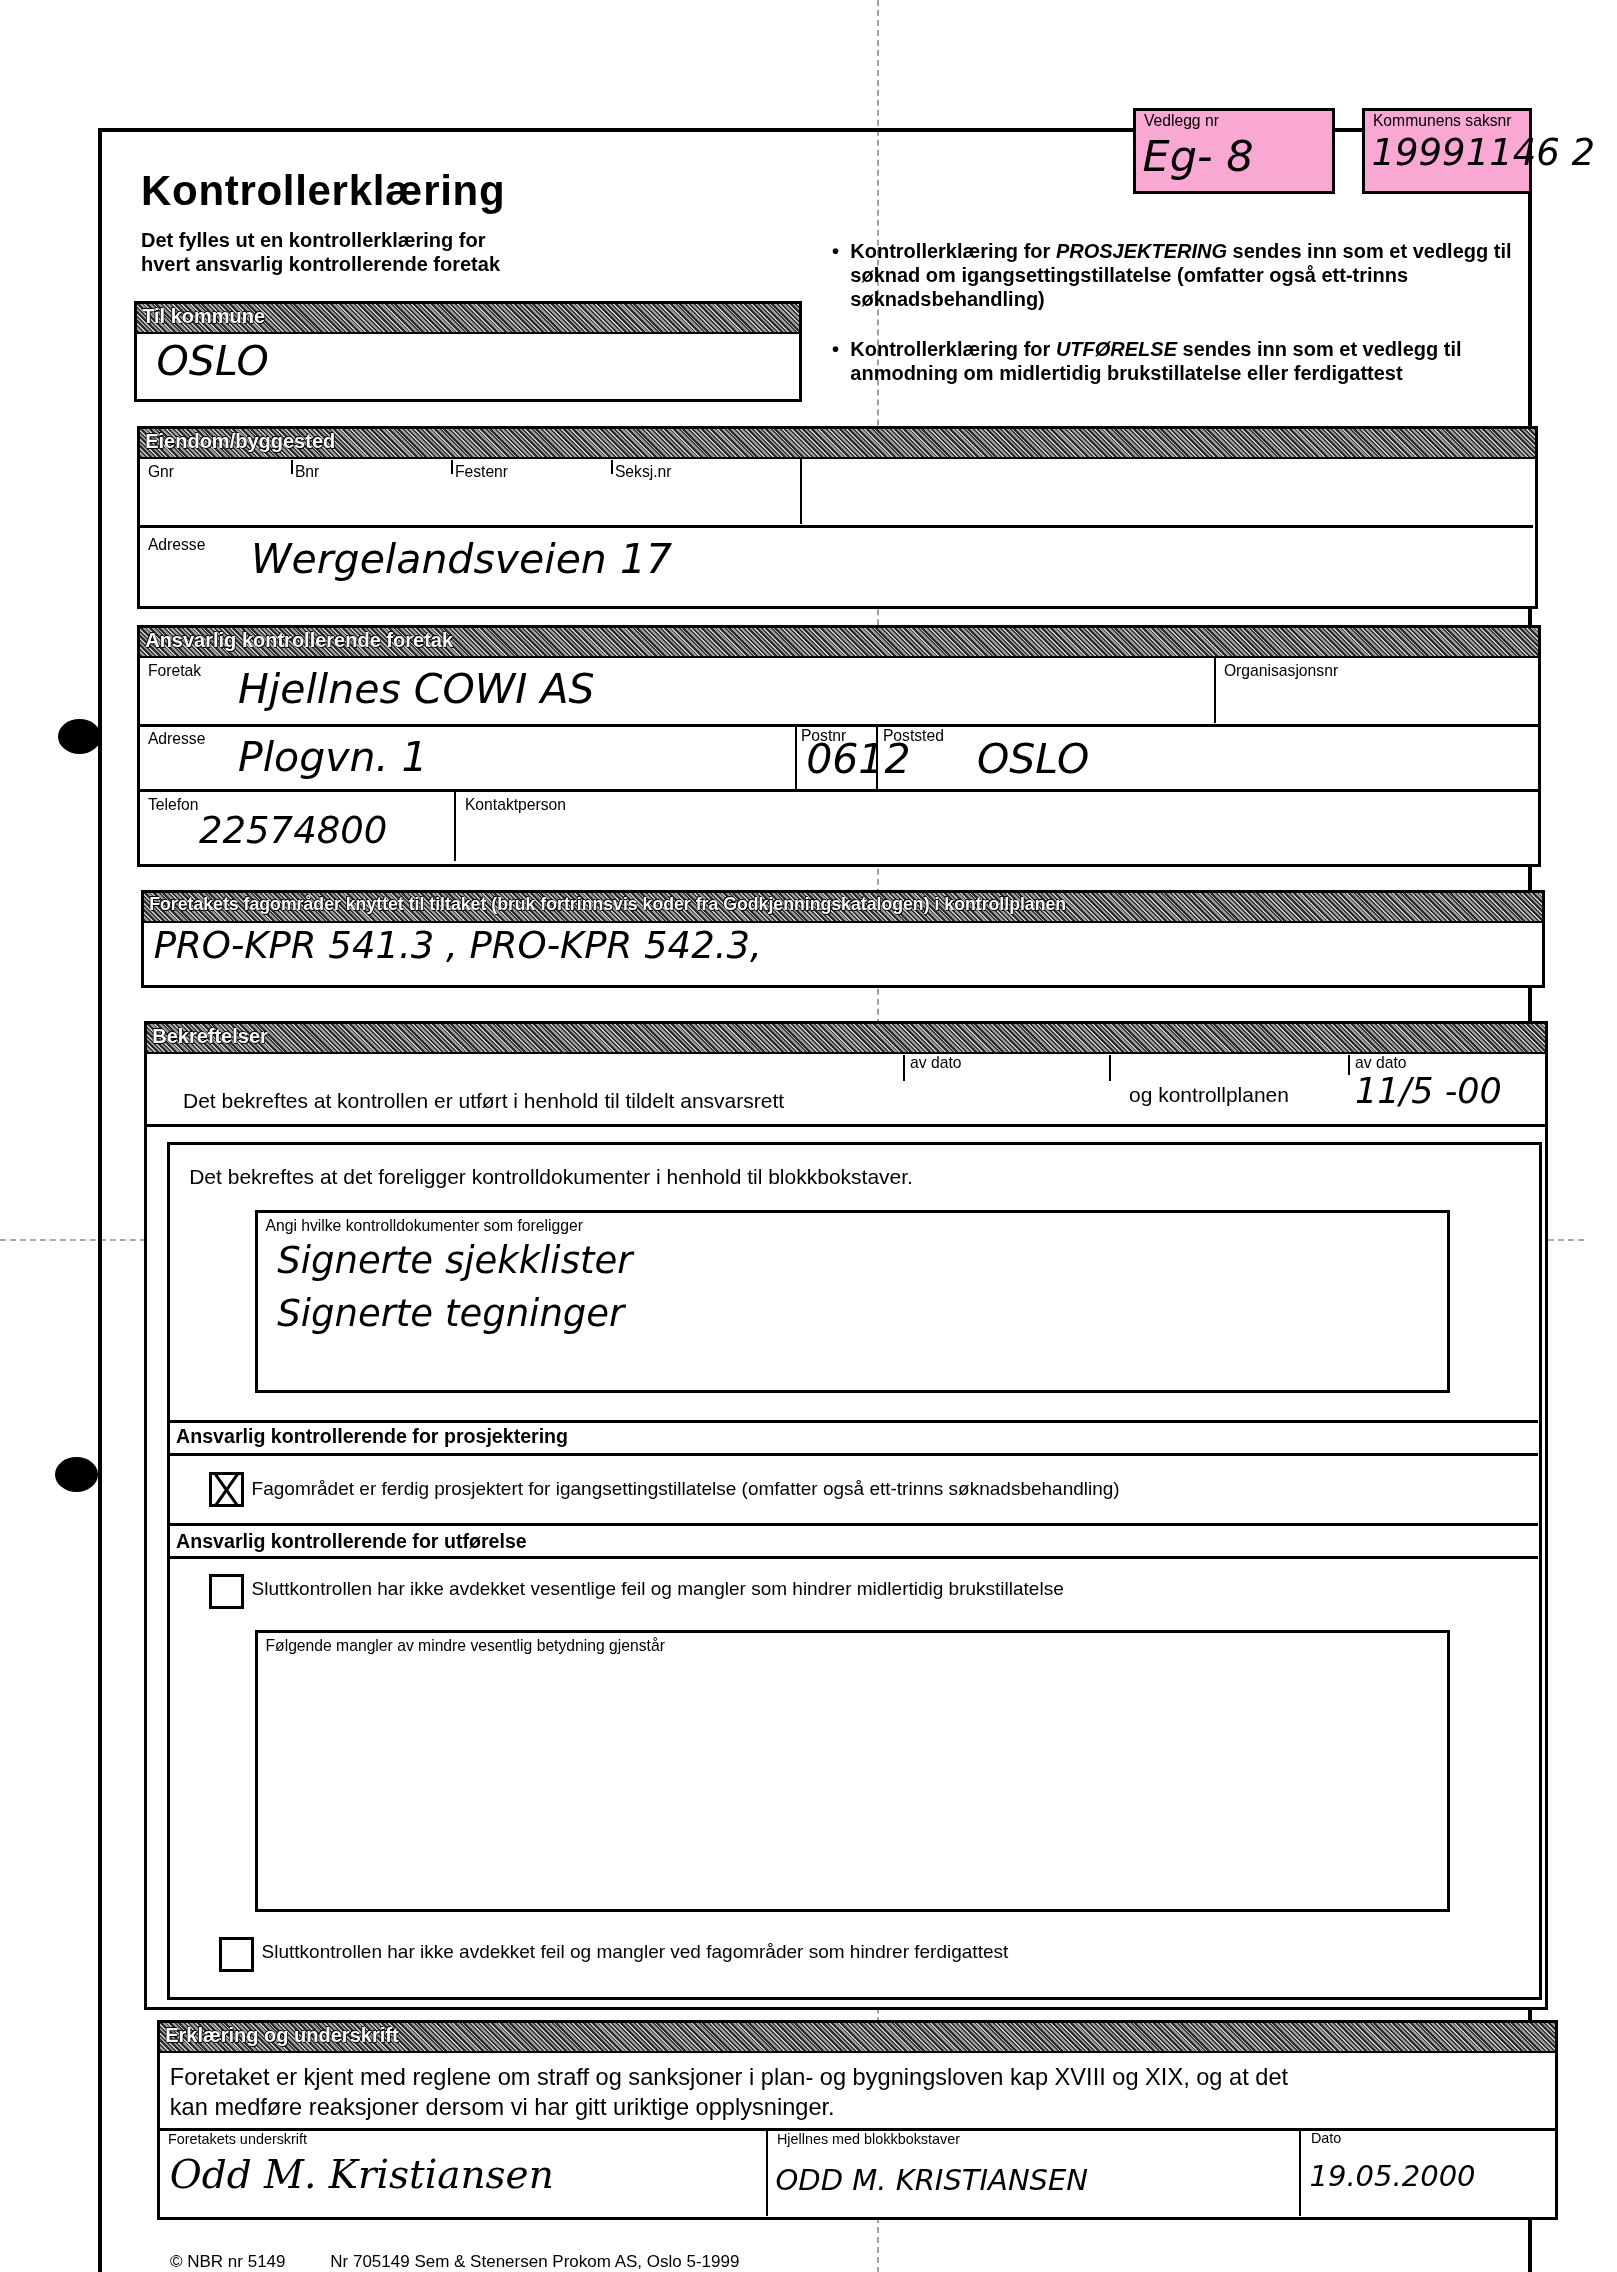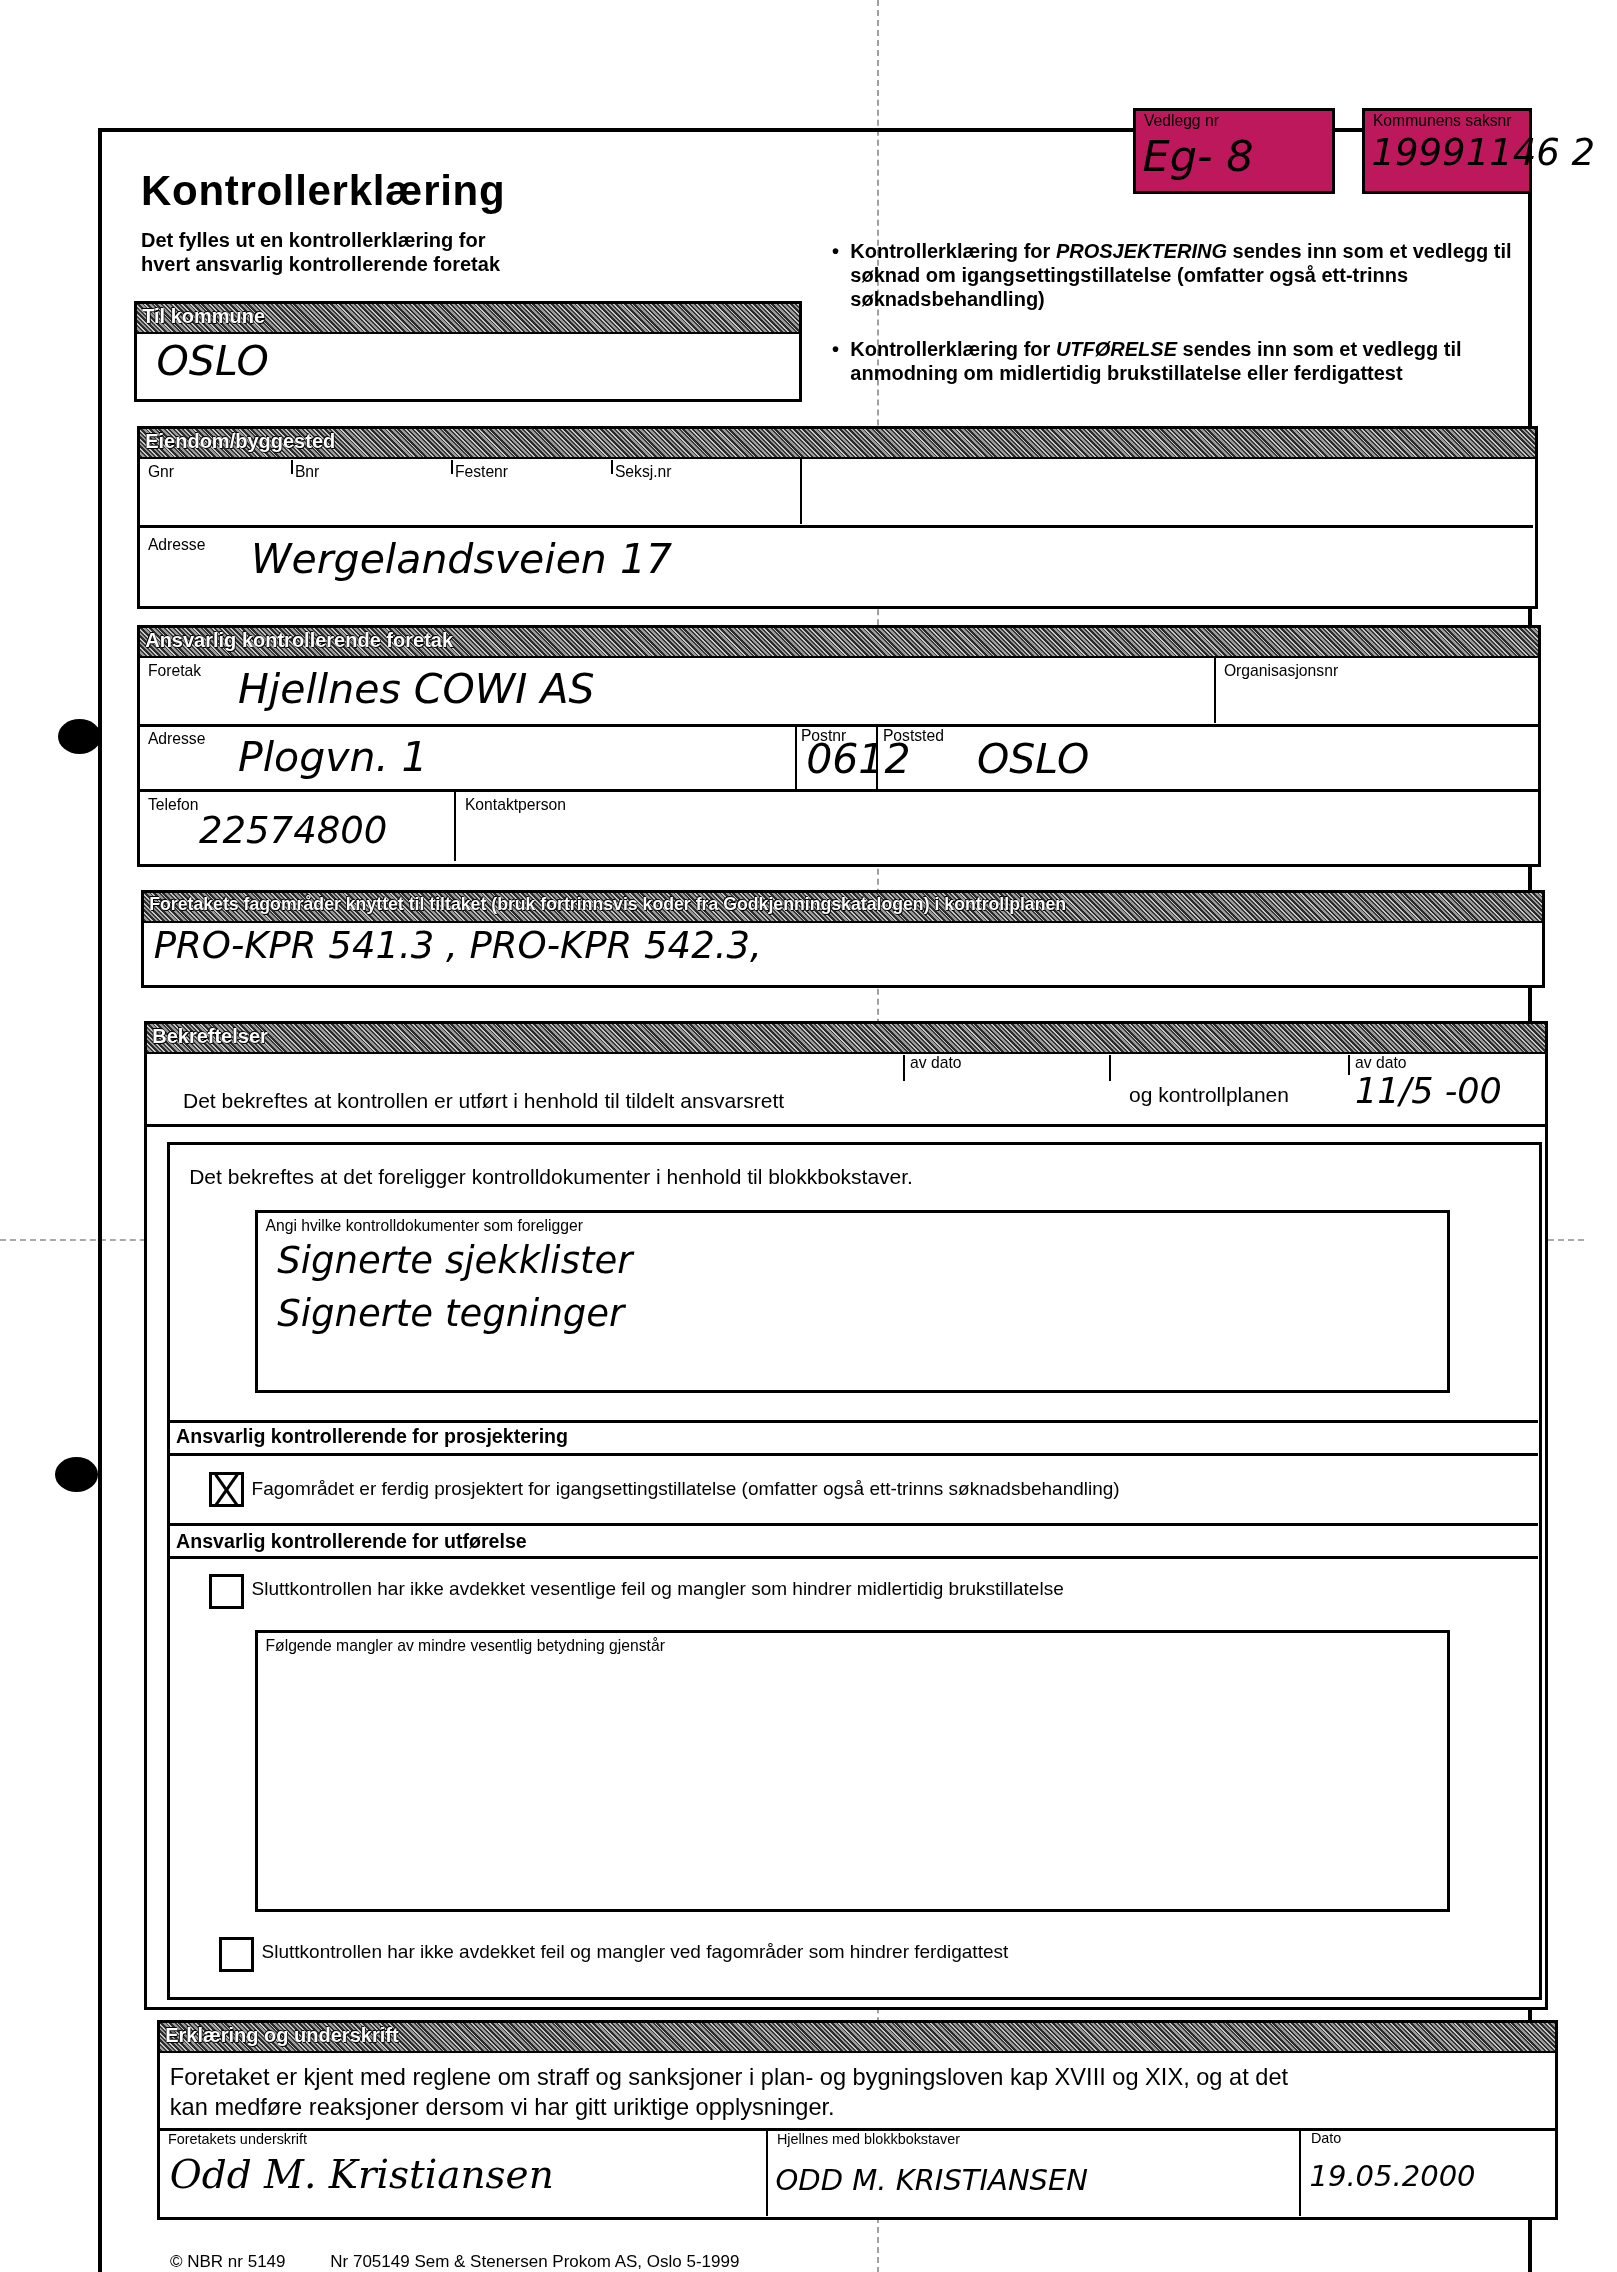--- a/index.html
+++ b/index.html
@@ -9,21 +9,21 @@
     .hole { position: absolute; width: 43px; height: 35px; border-radius: 50%; background: #000; }
     .fold-v { position: absolute; left: 877px; top: 0; height: 2273px; border-left: 2px dashed #555; opacity: .55; }
     .fold-h { position: absolute; left: 0; top: 1239px; width: 1584px; border-top: 2px dashed #555; opacity: .5; }
     .outer { position: absolute; left: 98px; top: 128px; width: 1426px; height: 2154px; border: 4.6px solid #000; border-bottom: none; }
     .title { position: absolute; left: 141px; top: 167px; font-size: 42px; font-weight: bold; letter-spacing: 0.7px; }
     .subtitle { position: absolute; left: 141px; top: 229px; font-size: 20px; font-weight: bold; line-height: 23.6px; }
     .bullets { position: absolute; left: 832px; top: 239px; width: 707px; font-size: 20px; font-weight: bold; line-height: 24px; }
     .bullet { position: relative; padding-left: 18.3px; margin-bottom: 26px; }
     .bullet::before { content: "\2022"; position: absolute; left: 0; top: 0; }
     .bullet i { font-style: italic; }
-    .topbox { position: absolute; top: 108px; height: 80px; border: 3.9px solid #000; background: #be185d; }
+    .topbox { position: absolute; top: 108px; height: 80px; border: 3.9px solid #000; background: #f9a8d4; }
     .topbox .lbl { position: absolute; left: 7.9px; top: 1.3px; font-size: 15.7px; }
     .topbox .hw { position: absolute; left: 6.5px; top: 19.6px; font-family: "DejaVu Sans", sans-serif; font-size: 43px; font-style: italic; }
     .section { position: absolute; border: 3.9px solid #000; background: #fff; box-sizing: border-box; }
     .sec-head { height: 27.5px; background: repeating-linear-gradient(45deg, #2b2b2b 0 2px, #9a9a9a 2px 3.9px, #3a3a3a 3.9px 5.2px, #c8c8c8 5.2px 6.5px); border-bottom: 2.6px solid #000; position: relative; }
     .sec-head span { position: absolute; left: 5.2px; top: 1.3px; font-size: 20px; font-weight: bold; color: #fff; text-shadow: 0 0 1.3px #000, 0.7px 0.7px 0 #000, -0.7px -0.7px 0 #000; white-space: nowrap; }
     .cell { position: absolute; box-sizing: border-box; }
     .cell-lbl { position: absolute; left: 7.9px; top: 3.9px; font-size: 15.7px; }
     .hw { font-family: "DejaVu Sans", sans-serif; font-style: italic; font-size: 41px; position: absolute; white-space: nowrap; }
     .hline { position: absolute; height: 0; border-top: 3.3px solid #000; }
     .vline { position: absolute; width: 0; border-left: 2.6px solid #000; }

